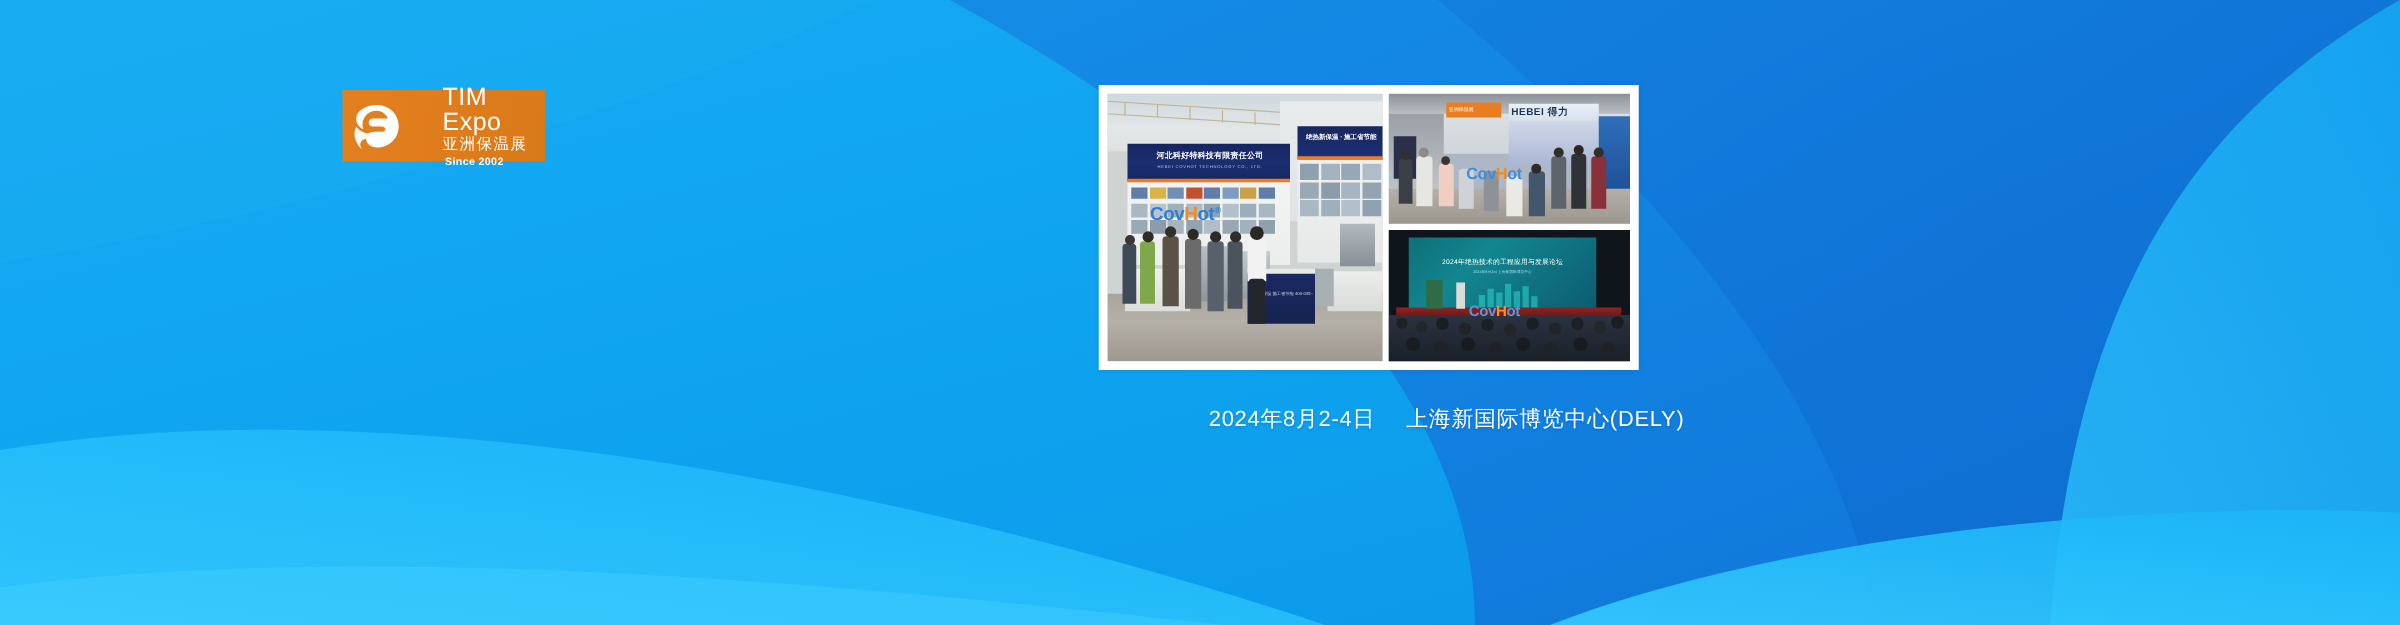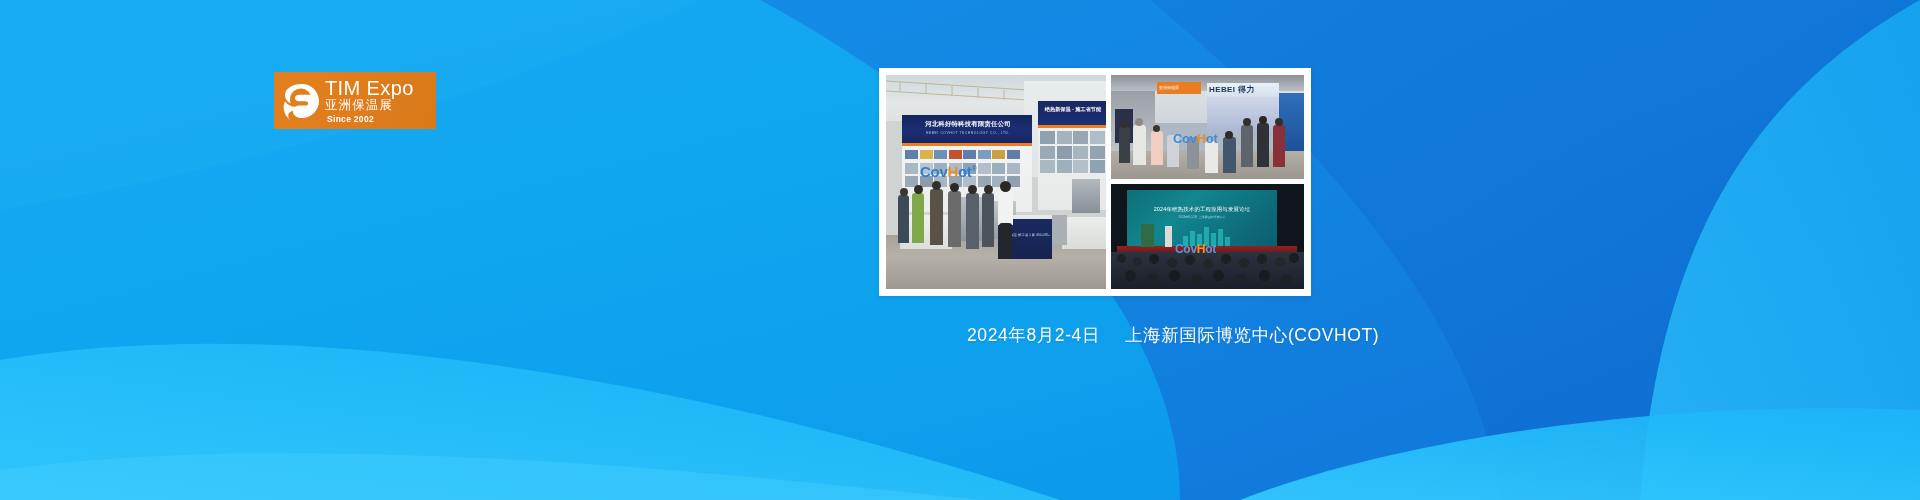--- a/index.html
+++ b/index.html
@@ -22,20 +22,21 @@
 
   
   #logo-badge {
     position:absolute;
     left:274px; top:72px;
     width:162px; height:57px;
     background:linear-gradient(100deg,#e2801f 0%,#e07c1c 45%,#d97a1a 100%);
     display:flex; align-items:center;
     padding-left:8px;
     z-index:8;
+    gap:29px;
   }
   #logo-mark { width:40px; height:40px; flex:0 0 40px; }
   #logo-text-wrap { margin-left:3px; line-height:1; }
   #logo-tim {
     color:#ffffff; font-size:20px; letter-spacing:.4px;
     font-weight:400;
   }
   #logo-cn {
     color:#ffffff; font-size:12.5px; letter-spacing:1.1px;
     margin-top:1px; font-weight:500;
@@ -545,16 +546,16 @@
         <div class="p-head" style="left:124px;top:90px;width:11px;height:11px;background:#1f2328;"></div>
         <div class="p-head" style="left:148px;top:86px;width:11px;height:11px;background:#171b20;"></div>
         <div class="p-head" style="left:170px;top:90px;width:11px;height:11px;background:#1e2227;"></div>
       </div>
     </div>
   </div>
 
   <div id="footer-info">
     <span>2024年8月2-4日</span>
     <span class="gap"></span>
-    <span>上海新国际博览中心(COVHOT)</span>
+    <span>上海新国际博览中心(DELY)</span>
   </div>
 
 </div>
 
 </body></html>

